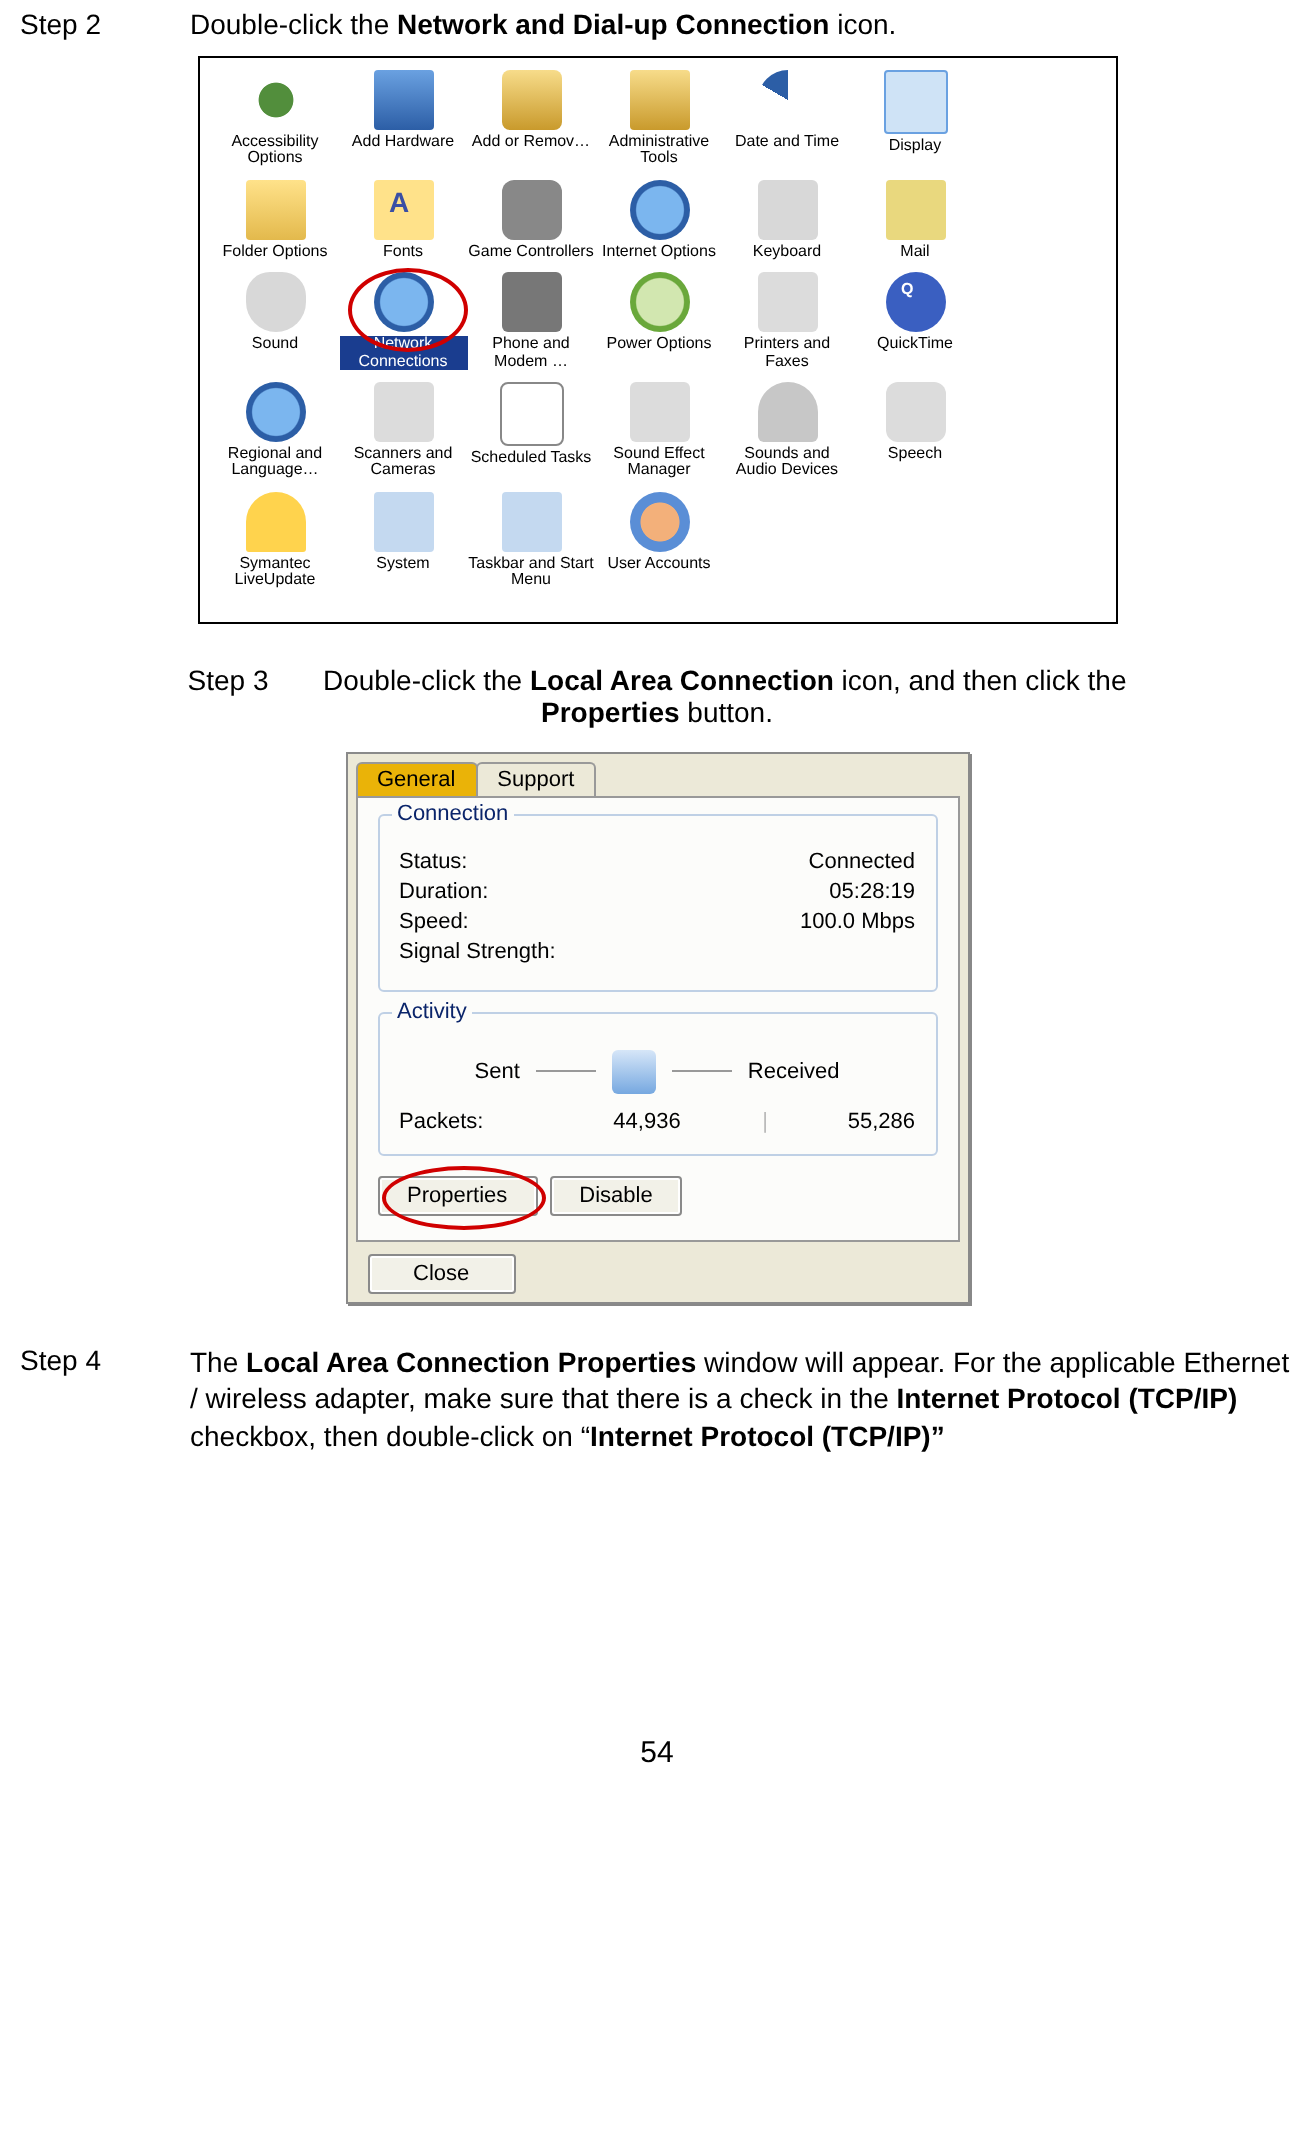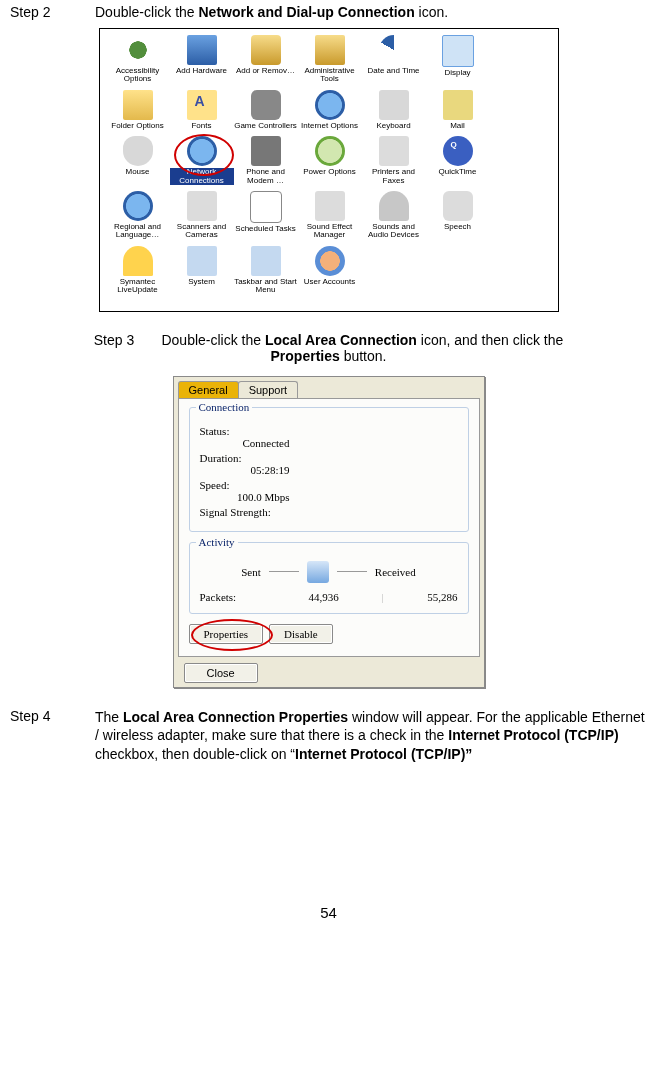--- a/index.html
+++ b/index.html
@@ -165,35 +165,34 @@
     font-size:11px;
     margin-right:-1px;
     border-radius:3px 3px 0 0;
   }
   .tab.active { background:#eab308; position:relative; z-index:2;}
   .lac-panel {
     border:1px solid #999;
     background:#fcfcfa;
     margin:0 4px 6px 4px;
     padding:8px 10px 12px 10px;
-    font-family:Liberation Serif, serif;
   }
   .group {
     border:1px solid #bfd0e5;
     border-radius:3px;
     position:relative;
     padding:14px 10px 10px 10px;
     margin-bottom:10px;
   }
   .group-title {
     position:absolute; top:-7px; left:6px;
     background:#fcfcfa; padding:0 3px;
     color:#0a246a;
   }
-  .row { display:flex; margin:3px 0;flex-direction:column; }
+  .row { display:flex; margin:3px 0; }
   .row .k { flex:1; }
   .row .v { text-align:right; width:90px;}
   .activity-line {
     display:flex; align-items:center; justify-content:center;
     margin:4px 0 8px;
     gap:8px;
   }
   .act-icon {
     width:22px; height:22px;
     background: linear-gradient(#d6e6f8,#76a8e0);
@@ -286,21 +285,21 @@
         <div class="cp-item">
           <div class="cp-icon ic-keyb"></div>
           <span class="cp-label">Keyboard</span>
         </div>
         <div class="cp-item">
           <div class="cp-icon ic-mail"></div>
           <span class="cp-label">Mail</span>
         </div>
         <div class="cp-item">
           <div class="cp-icon ic-mouse"></div>
-          <span class="cp-label">Mouse</span>
+          <span class="cp-label">Sound</span>
         </div>
         <div class="cp-item" style="position: relative;">
           <div class="cp-icon ic-net"></div>
           <div class="highlight-ellipse" style="left: 4px; top: -2px;"></div>
           <span class="cp-label"><span class="selected-bg">Network Connections</span></span>
         </div>
         <div class="cp-item">
           <div class="cp-icon ic-phone"></div>
           <span class="cp-label">Phone and Modem …</span>
         </div>

